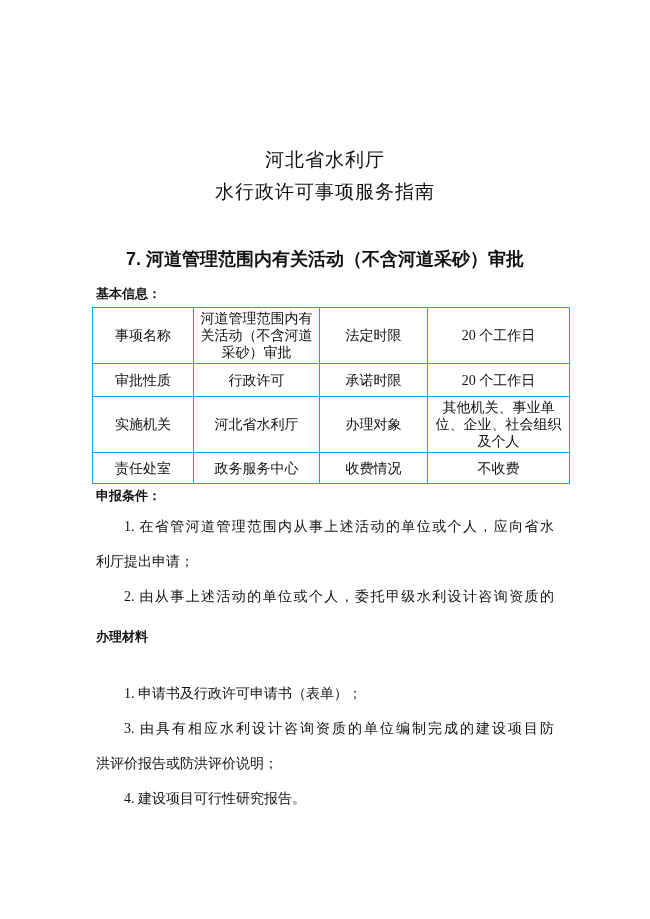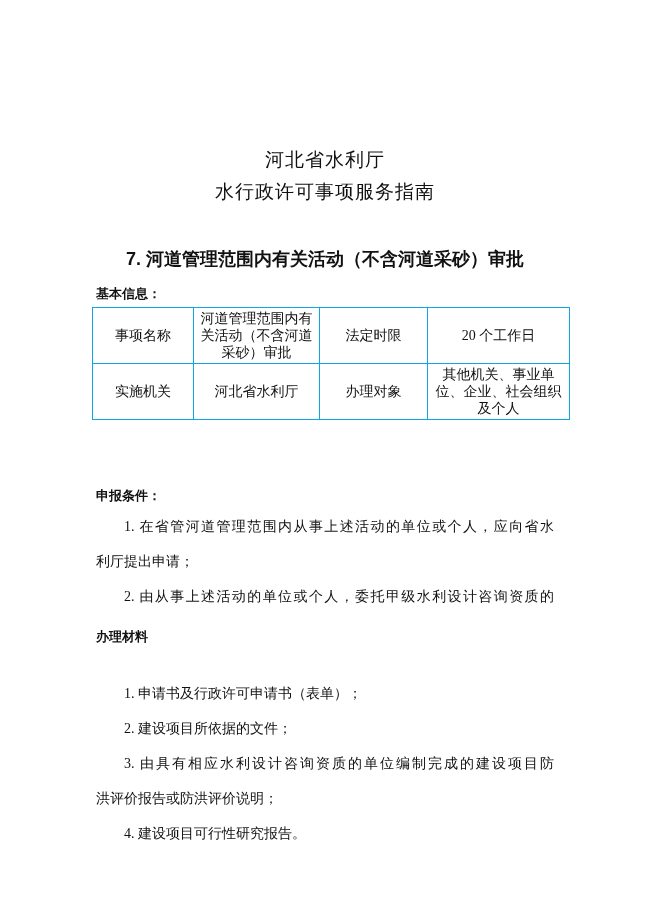--- a/index.html
+++ b/index.html
@@ -100,40 +100,51 @@
       <col style="width:108px">
       <col style="width:142px">
     </colgroup>
     <tbody>
       <tr class="r1">
         <td>事项名称</td>
         <td>河道管理范围内有关活动（不含河道采砂）审批</td>
         <td>法定时限</td>
         <td>20 个工作日</td>
       </tr>
+      <tr class="r2">
+        <td>审批性质</td>
+        <td>行政许可</td>
+        <td>承诺时限</td>
+        <td>20 个工作日</td>
+      </tr>
       <tr class="r3">
         <td>实施机关</td>
         <td>河北省水利厅</td>
         <td>办理对象</td>
         <td>其他机关、事业单位、企业、社会组织及个人</td>
+      </tr>
+      <tr class="r4">
+        <td>责任处室</td>
+        <td>政务服务中心</td>
+        <td>收费情况</td>
+        <td>不收费</td>
       </tr>
     </tbody>
   </table>
 
   <div id="conditions-heading" class="subheading hei-bold">申报条件：</div>
 
   <div id="conditions-lines" class="text-block">
     <div class="line indent full">1. 在省管河道管理范围内从事上述活动的单位或个人，应向省水</div>
     <div class="line">利厅提出申请；</div>
     <div class="line indent full">2. 由从事上述活动的单位或个人，委托甲级水利设计咨询资质的</div>
   </div>
 
   <div id="materials-heading" class="subheading hei-bold">办理材料</div>
 
   <div id="materials-lines" class="text-block">
     <div class="line indent">1. 申请书及行政许可申请书（表单）；</div>
-    <div class="line indent">2. 建设项目所依据的文件；</div>
     <div class="line indent full">3. 由具有相应水利设计咨询资质的单位编制完成的建设项目防</div>
     <div class="line">洪评价报告或防洪评价说明；</div>
     <div class="line indent">4. 建设项目可行性研究报告。</div>
   </div>
 
 </div>
 
 </body></html>

